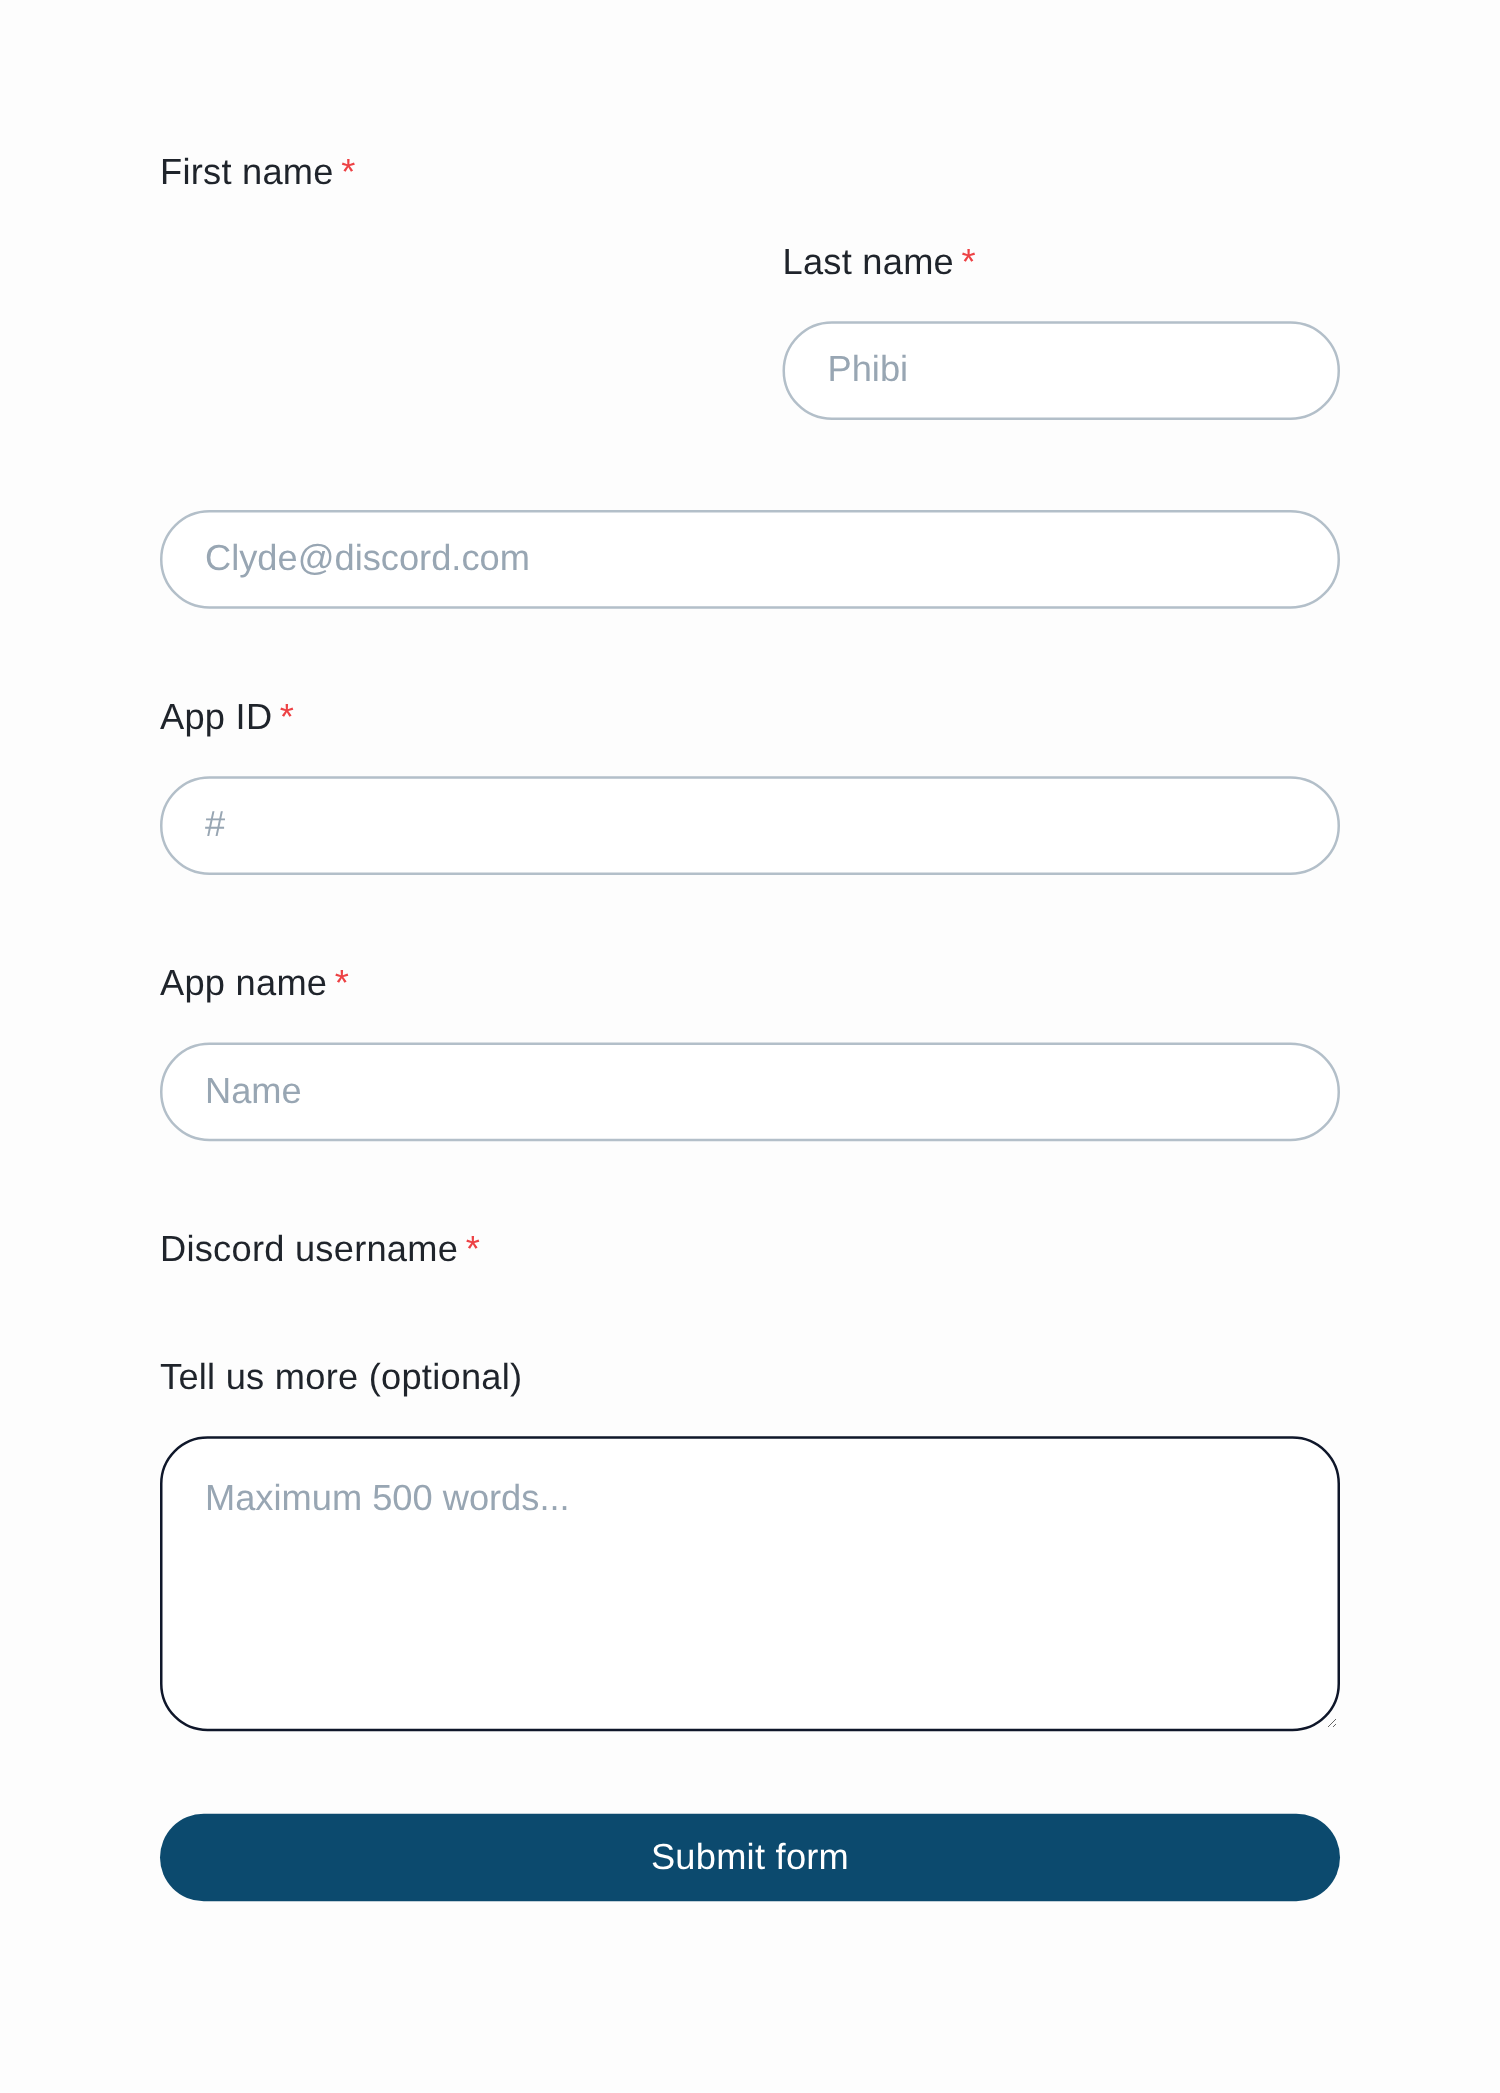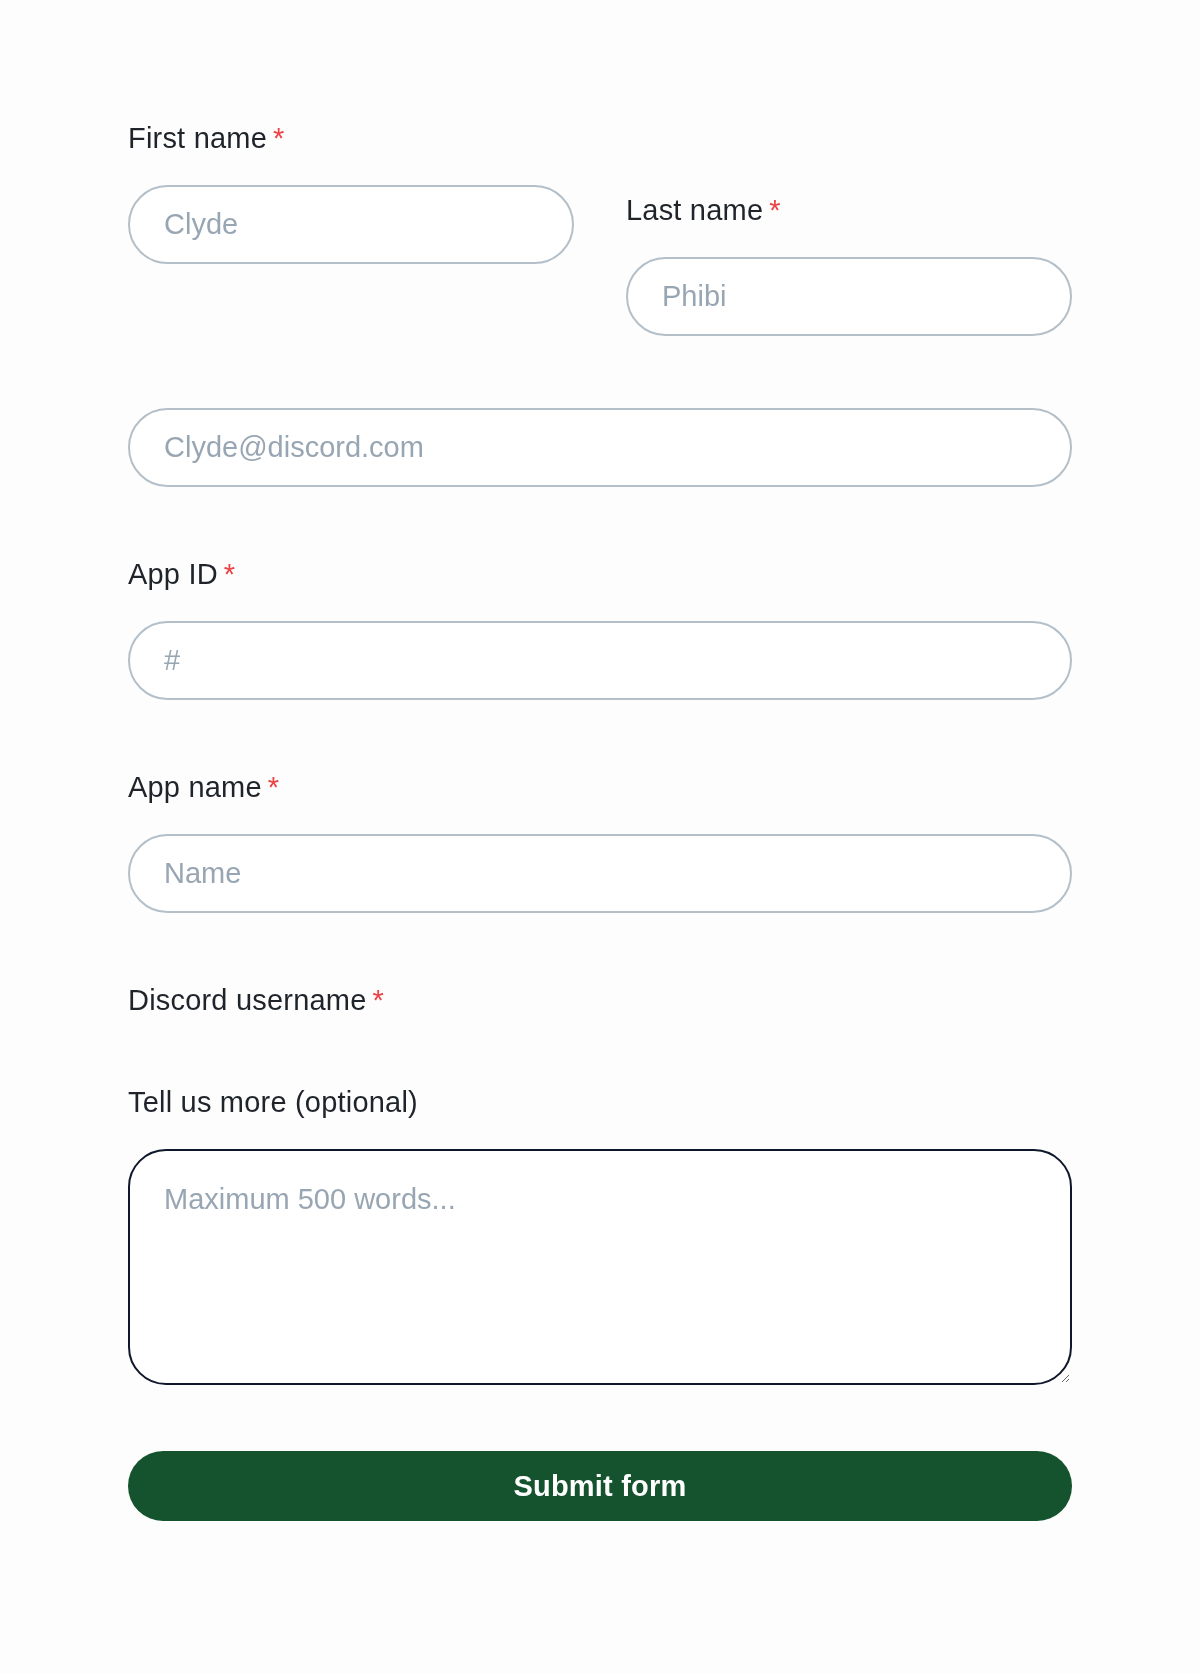--- a/index.html
+++ b/index.html
@@ -78,41 +78,40 @@
   .text-area::placeholder {
     color: #98a6b3;
     opacity: 1;
   }
 
   .submit-btn {
     display: block;
     width: 100%;
     height: 70px;
     margin-top: 66px;
-    background: #14532d;
+    background: #0c4a6e;
     color: #ffffff;
     border: none;
     border-radius: 999px;
     font-family: "Liberation Sans", sans-serif;
     font-size: 29px;
-    font-weight: 700;
+    font-weight: 400;
     letter-spacing: 0.2px;
     cursor: pointer;
   }
 </style>
 </head>
 <body>
 
 <div class="page">
   <form class="form">
 
     <div class="row-two-col">
       <div class="group">
         <label class="field-label"><span>First name</span><span class="req">*</span></label>
-        <input type="text" class="text-input" placeholder="Clyde" style="">
       </div>
       <div class="group">
         <label class="field-label"><span>Last name</span><span class="req">*</span></label>
         <input type="text" class="text-input" placeholder="Phibi" style="">
       </div>
     </div>
 
     <div class="group">
       <input type="text" class="text-input" placeholder="Clyde@discord.com" style="">
     </div>

